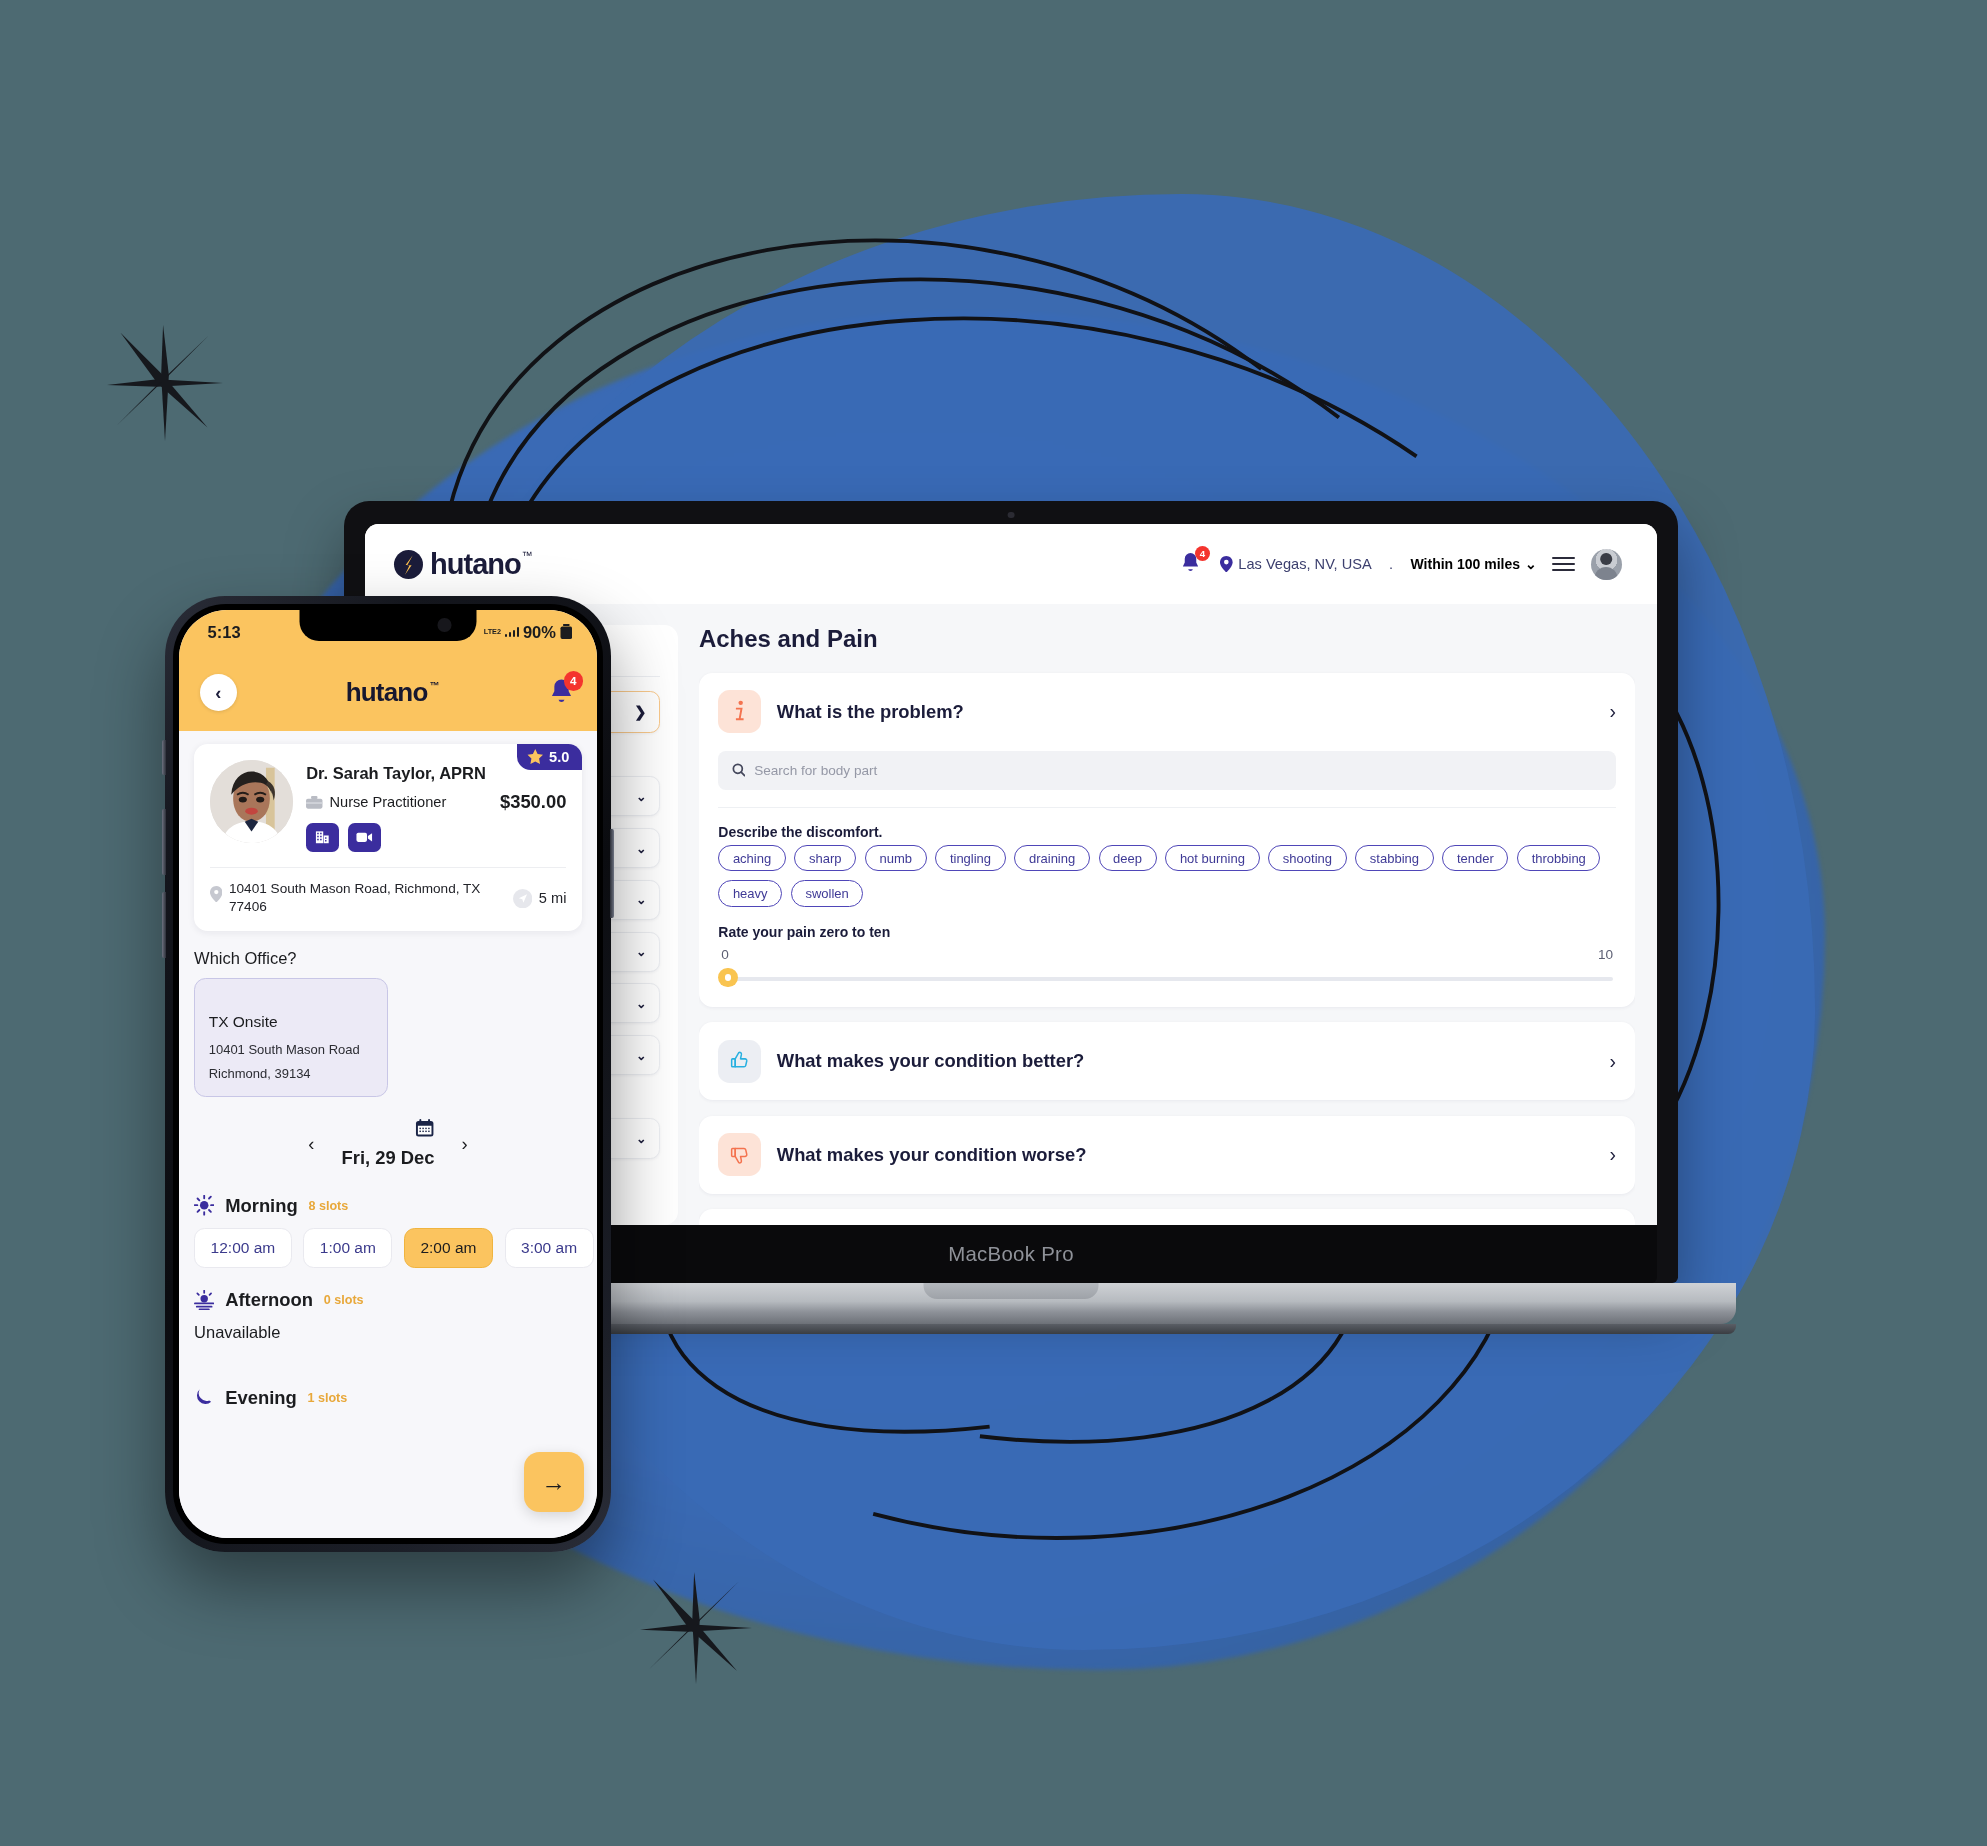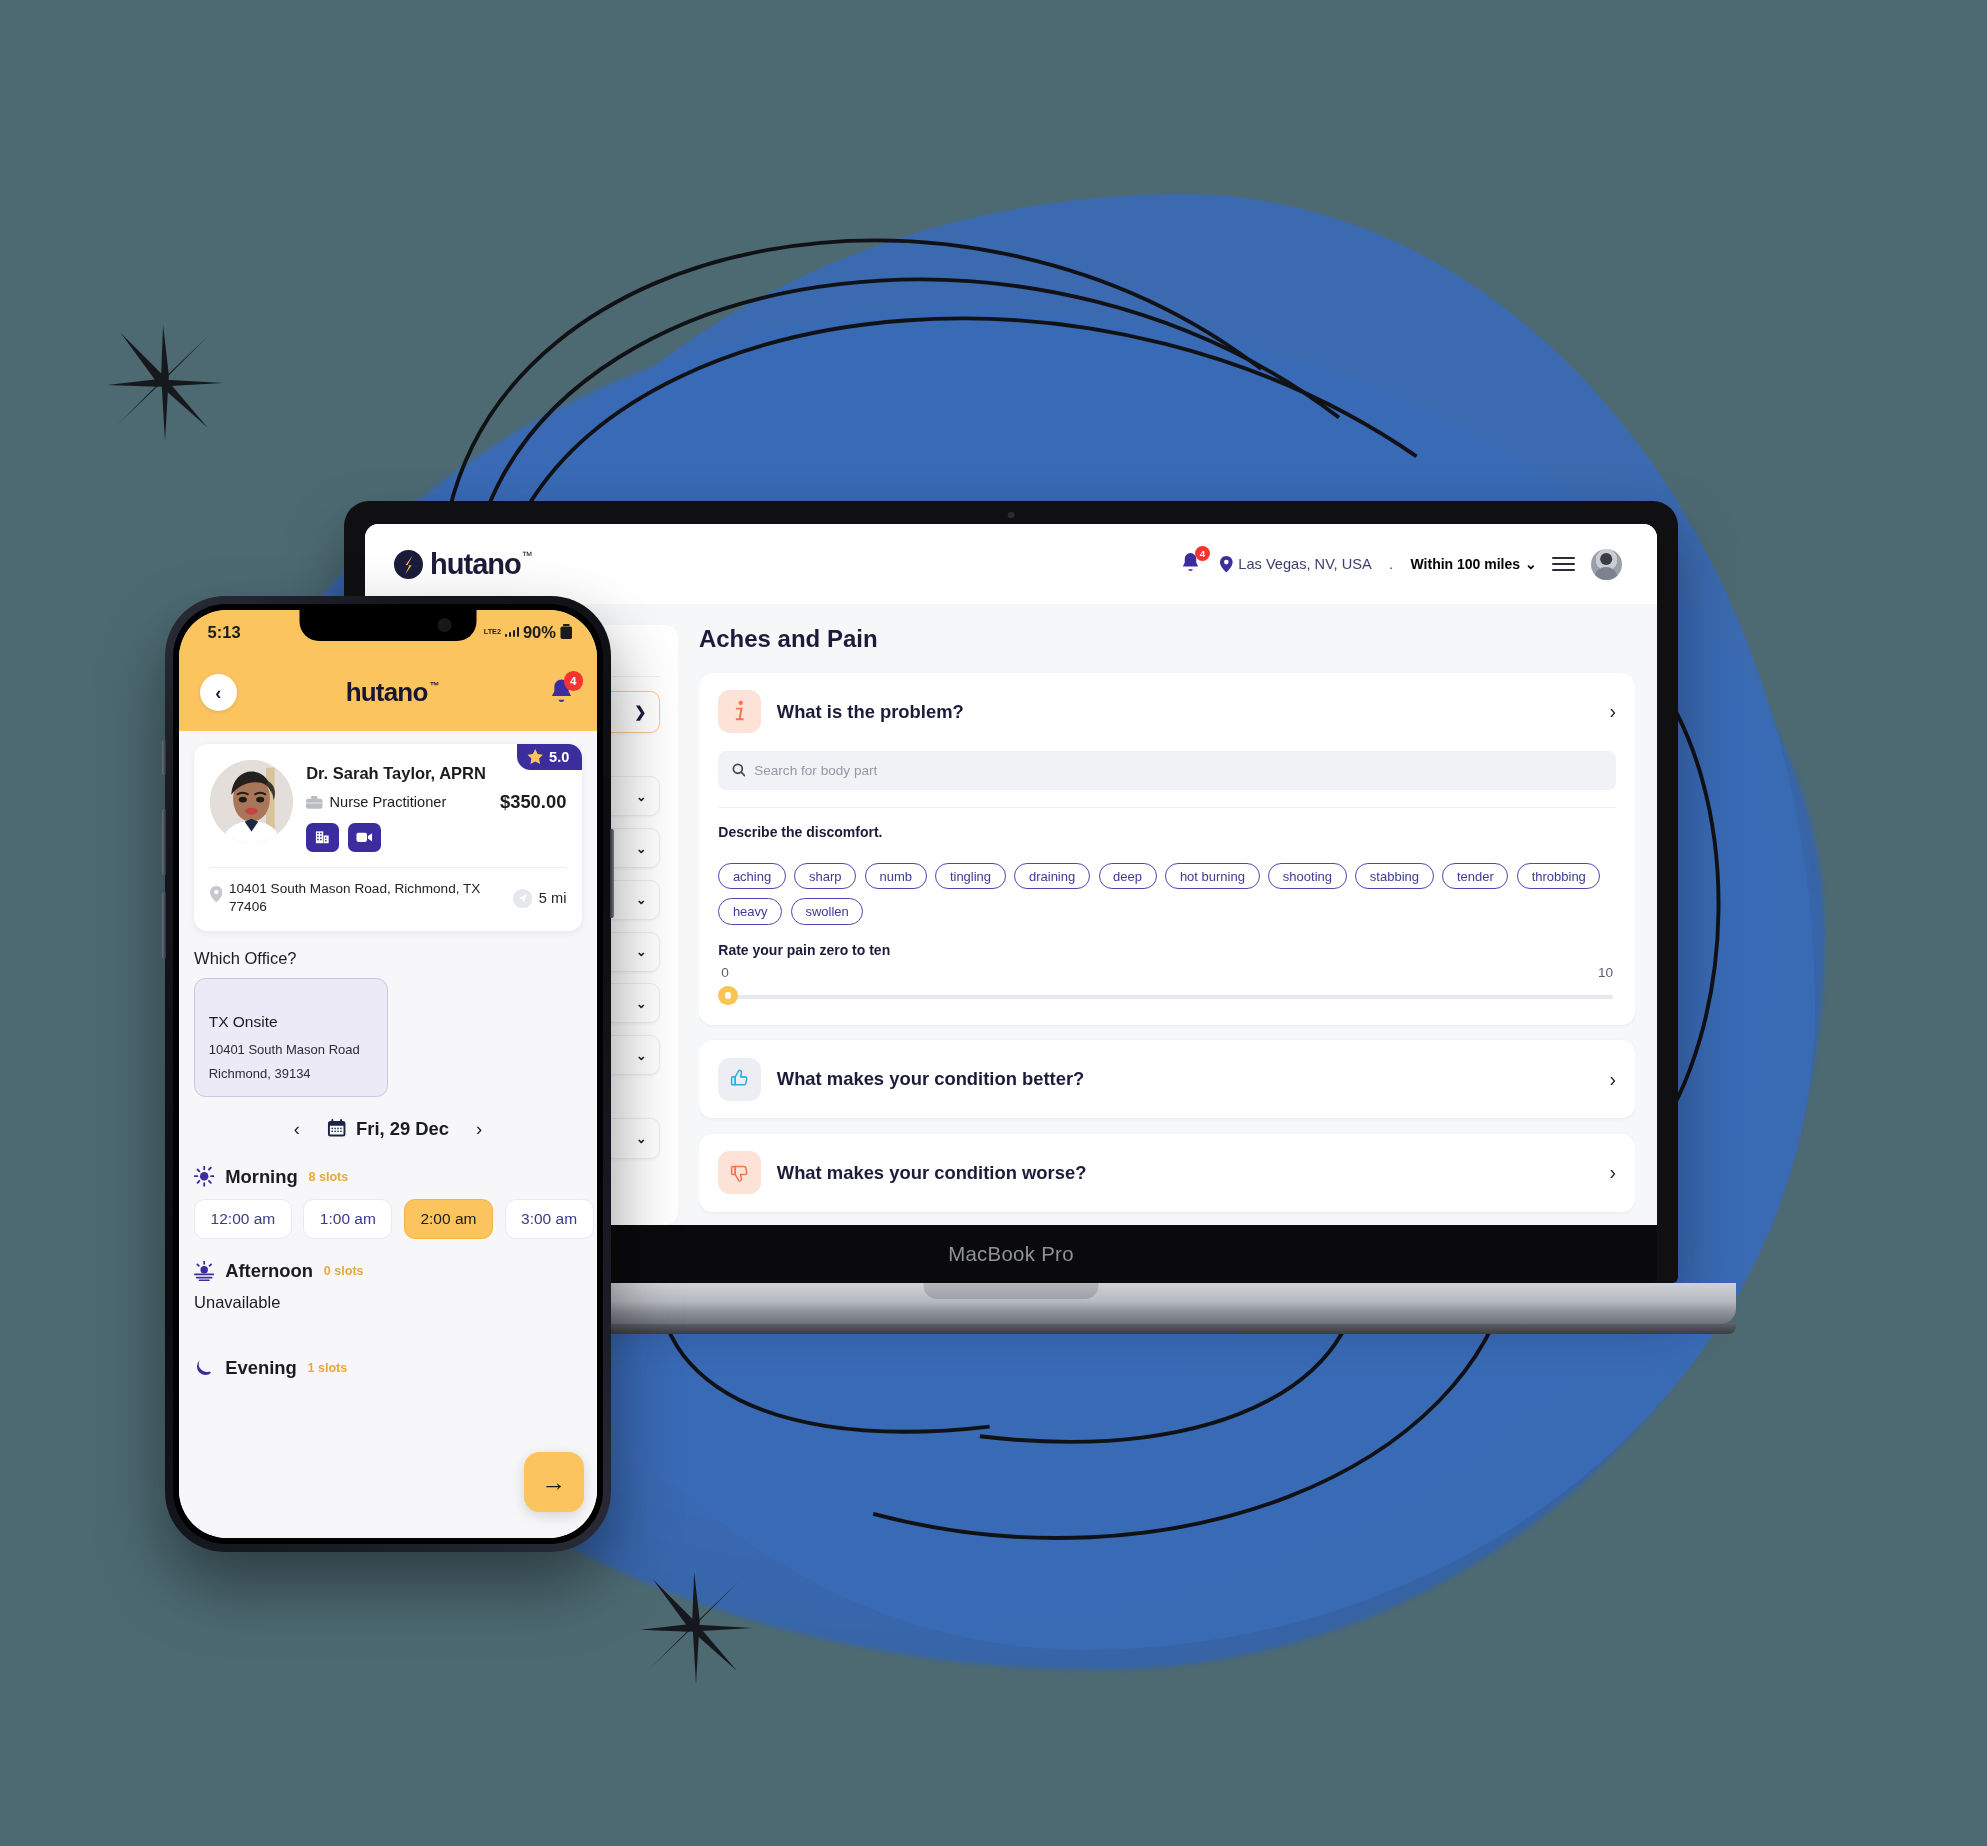--- a/index.html
+++ b/index.html
@@ -206,21 +206,21 @@
 
   .search-box {
     margin-top: 17.5px;
     background:#f1f2f5; border-radius: 7.8px;
     height: 39px; display:flex; align-items:center; gap:8.7px;
     padding: 0 13.6px;
   }
   .search-ph { color:#9598a6; font-size: 13.6px; }
 
   .sep { height:1px; background:#eef0f3; margin: 17.5px 0 15.5px; }
-  .sub-label { font-size: 14px; font-weight:700; color:#1b1c3a; margin-bottom: 23px; }
+  .sub-label { font-size: 14px; font-weight:700; color:#1b1c3a; margin-bottom: 5px; }
   .chips { display:flex; flex-wrap: wrap; gap: 8.7px; }
   .chip {
     border: 1.4px solid #4f46b8; color:#3f3a96;
     border-radius: 969px; padding: 4.9px 13.6px; font-size: 13px;
     background:#fff; white-space: nowrap;
   }
 
   .rate-label { font-size: 14px; font-weight:700; color:#1b1c3a; margin-bottom: 6.8px; }
   .rate-ends { display:flex; justify-content:space-between; font-size: 13.6px; color:#5c5f73; padding: 0 2.9px; }
   .slider-wrap { position:relative; height: 23px; margin-top: 3.9px; }
@@ -362,21 +362,21 @@
   }
   .office-name { font-size: 15.5px; color:#1b1c1f; margin-bottom: 10.7px; margin-top: 21px; }
   .office-line { font-size: 13px; color:#2c2d33; margin-bottom: 8.7px; }
   .office-line:last-child { margin-bottom:0; }
 
   .date-row {
     display:flex; align-items:center; justify-content:center;
     gap: 27px; margin-top: 21.3px; padding-bottom: 3.9px;
   }
   .date-arrow { font-size: 18.4px; color:#1b1c1f; }
-  .date-text { font-size: 18.4px; font-weight:700; color:#1b1c1f; display:flex; align-items:flex-start; gap:9.7px; }
+  .date-text { font-size: 18.4px; font-weight:700; color:#1b1c1f; display:flex; align-items:flex-end; gap:9.7px;flex-direction:column; }
 
   .slot-sec-head { display:flex; align-items:center; gap: 10.7px; margin: 21.3px 0 11.6px; }
   .slot-sec-title { font-size: 18.4px; font-weight:700; color:#1b1c1f; }
   .slot-count { font-size: 12.6px; color:#e8a83a; font-weight:600; }
   .slots { display:flex; gap: 11.6px; }
   .slot {
     border:1px solid #e9e9ef; background:#fff; border-radius: 10.7px;
     padding: 9.7px 15.5px; font-size: 15.5px; color:#3b3a8c; white-space:nowrap;
   }
   .slot.sel { background:#fbc45f; border-color:#f0b43f; color:#1b1c1f; }

